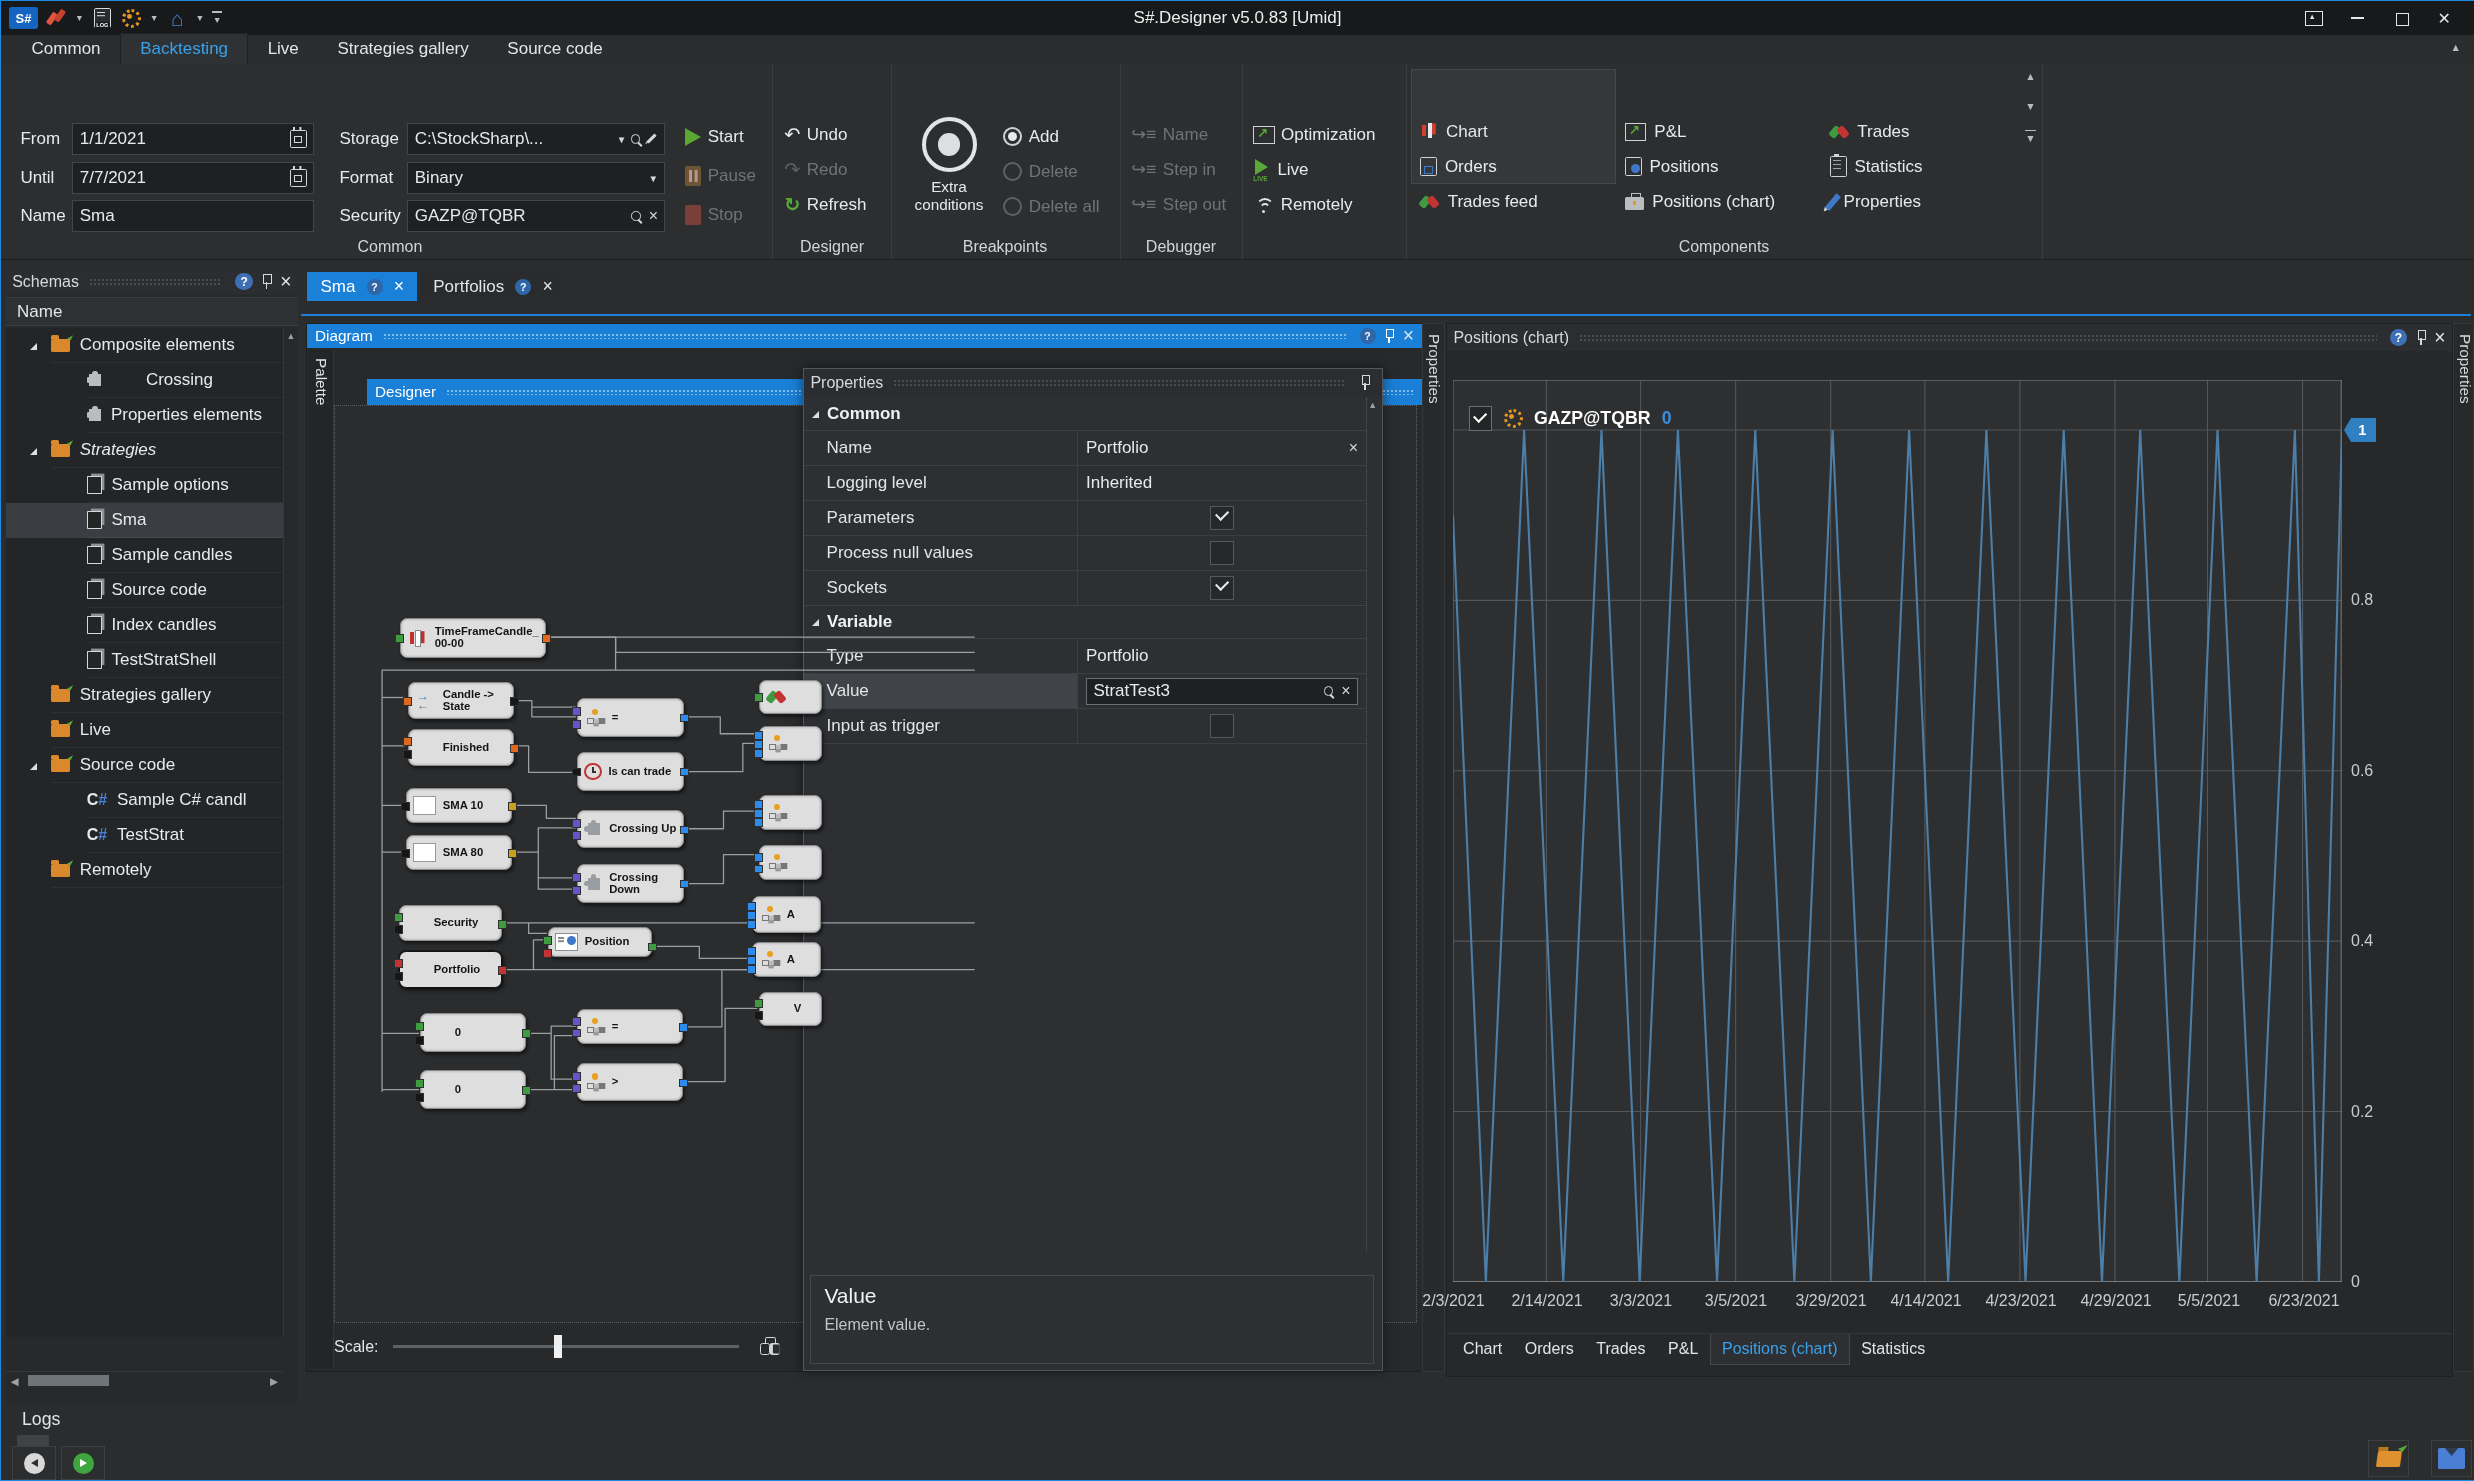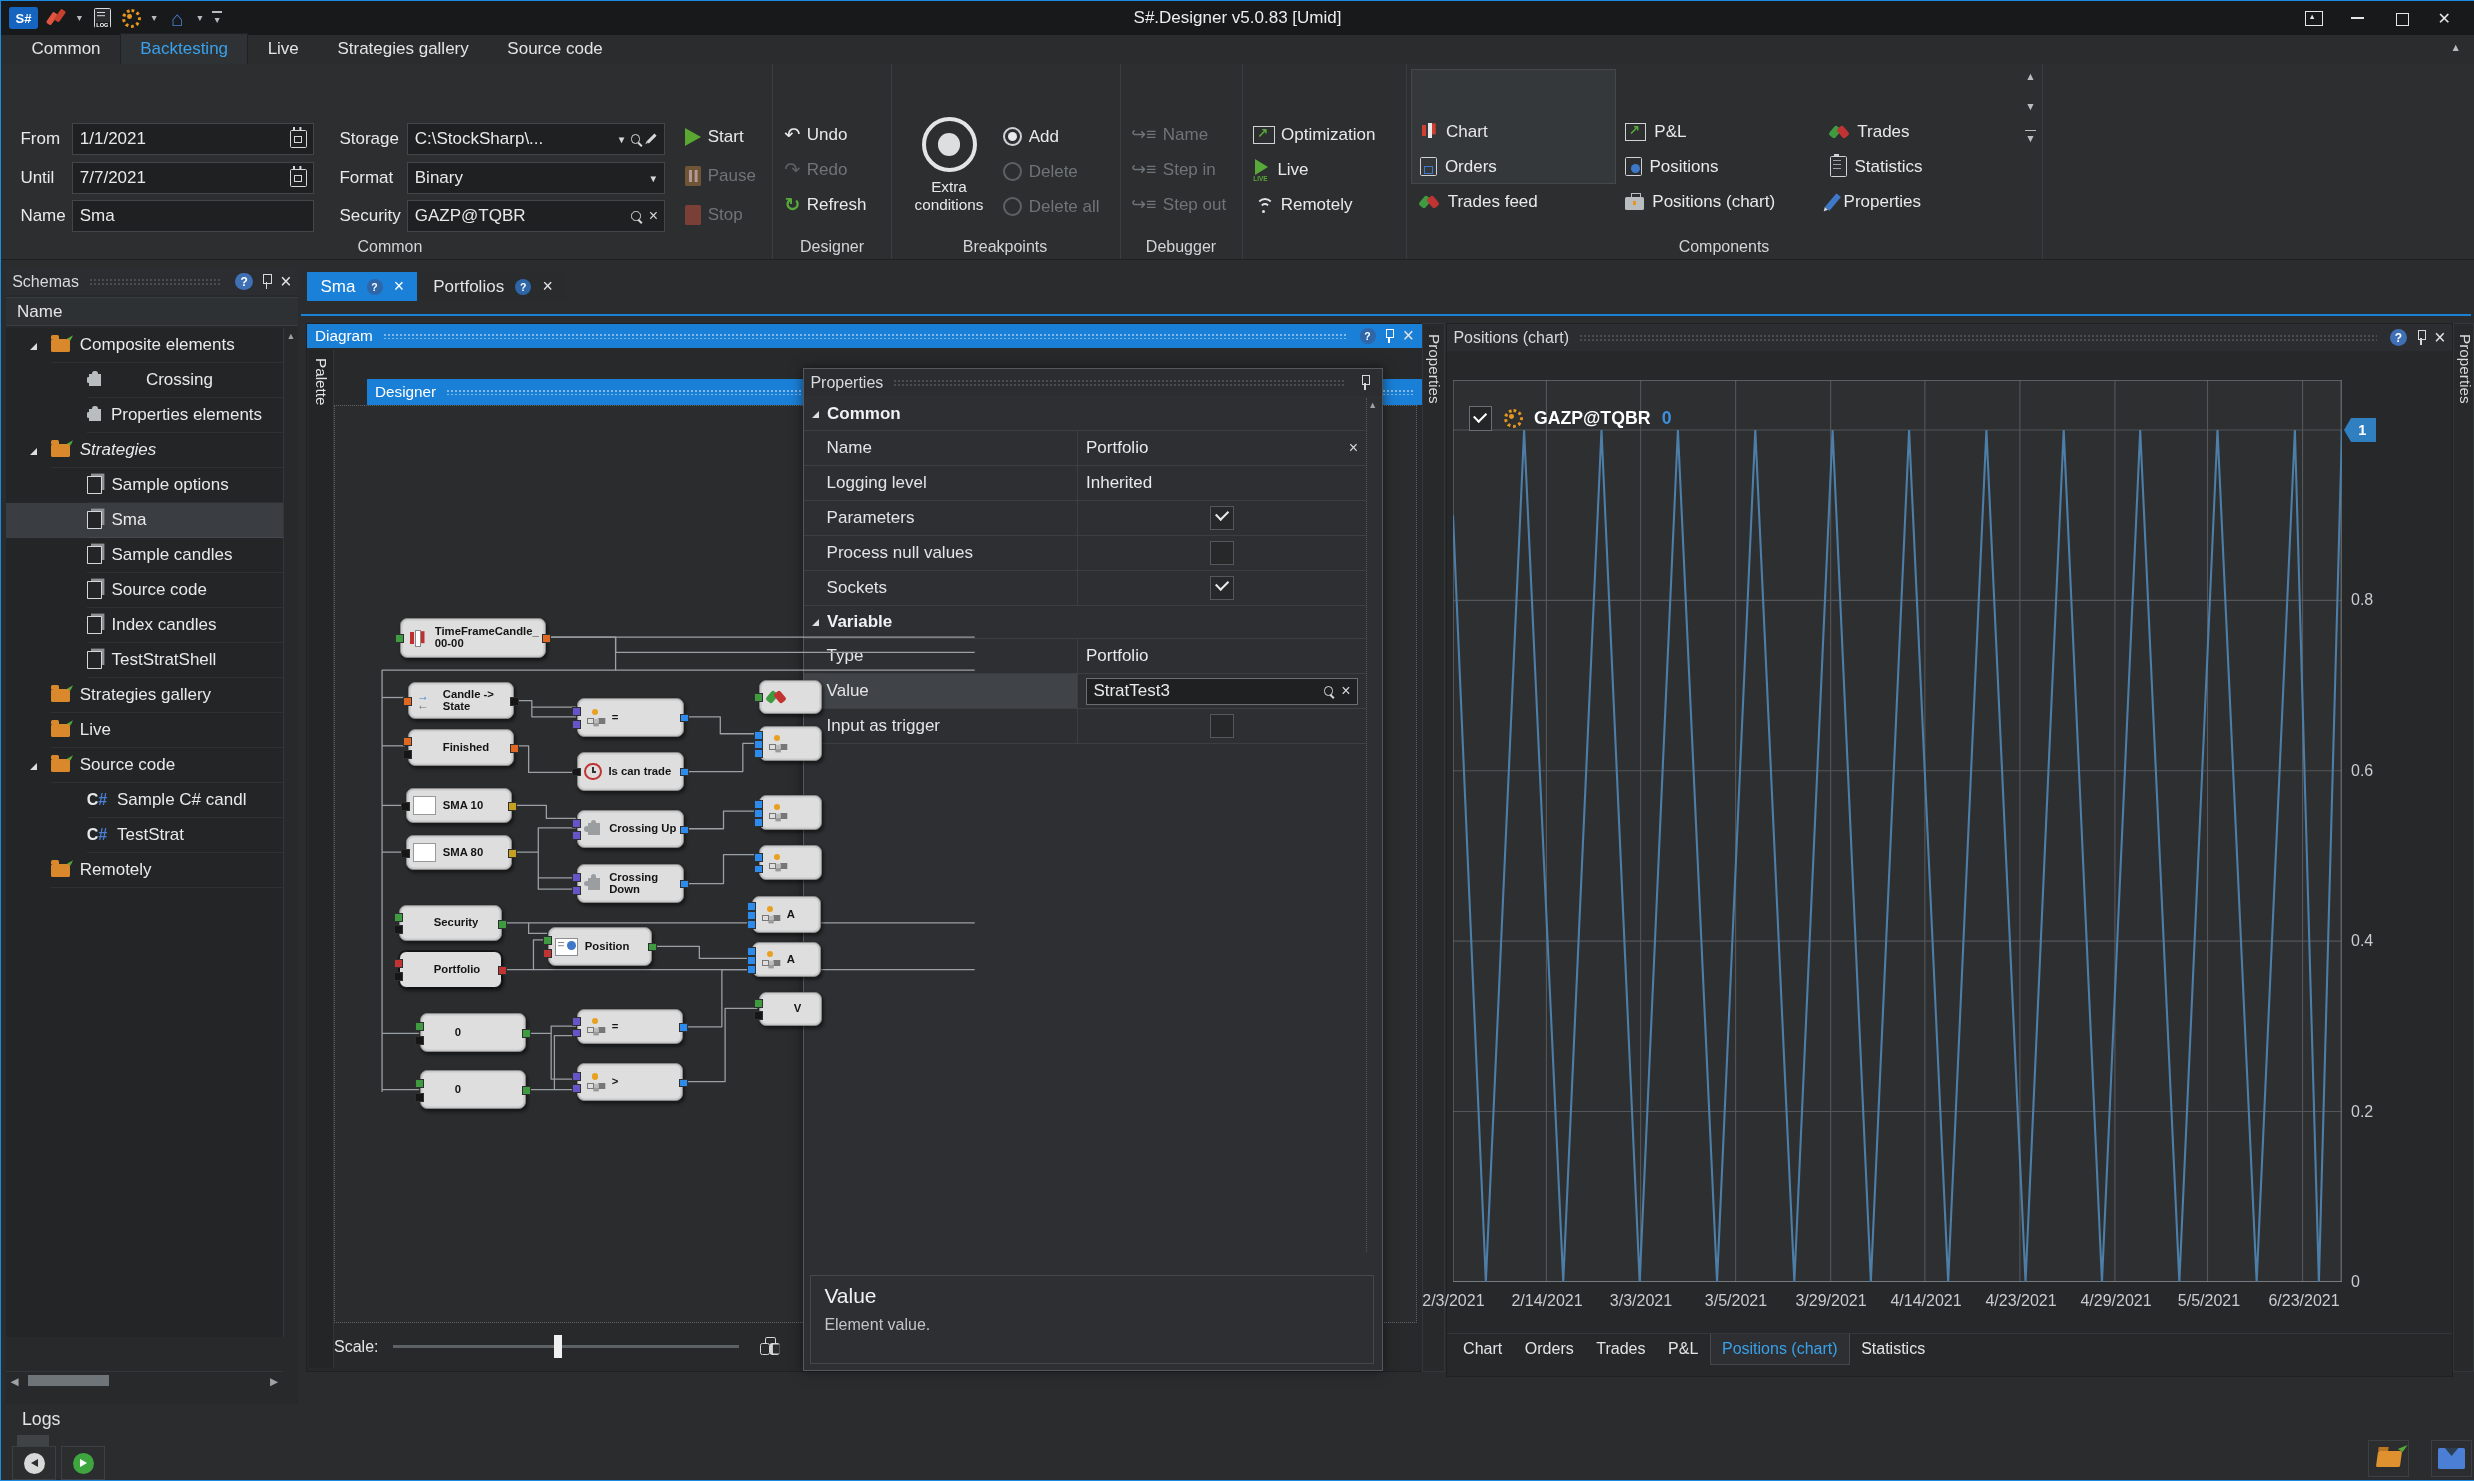--- a/index.html
+++ b/index.html
@@ -756,21 +756,21 @@
           <div class="port pc-black" style="left: -5.6px; top: 19.3px;"></div>
           <div class="port pc-green" style="right: -5.6px; top: 13.7px;"></div>
         </div>
         <div class="node selected" style="left: 64px; top: 545px; width: 103px; height: 37px;">
           <div class="nic nic-pi"></div>
           <div class="nlabel">Portfolio</div>
           <div class="port pc-red" style="left: -5.6px; top: 7.3px;"></div>
           <div class="port pc-black" style="left: -5.6px; top: 20px;"></div>
           <div class="port pc-red" style="right: -5.6px; top: 13.7px;"></div>
         </div>
-        <div class="node" style="left: 213px; top: 521px; width: 104px; height: 39px;">
+        <div class="node" style="left: 213px; top: 521px; width: 104px; height: 30px;">
           <div class="nic nic-position"></div>
           <div class="nlabel">Position</div>
           <div class="port pc-green" style="left: -5.6px; top: 8px;"></div>
           <div class="port pc-red" style="left: -5.6px; top: 21px;"></div>
           <div class="port pc-green" style="right: -5.6px; top: 14.5px;"></div>
         </div>
         <div class="node" style="left: 85px; top: 607px; width: 106px; height: 39px;">
           <div class="nic nic-pi"></div>
           <div class="nlabel">0</div>
           <div class="port pc-green" style="left: -5.6px; top: 8px;"></div>

